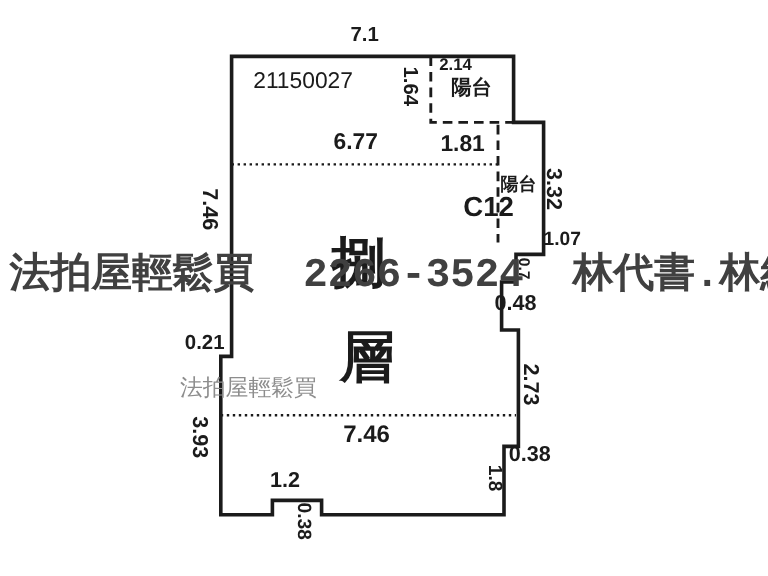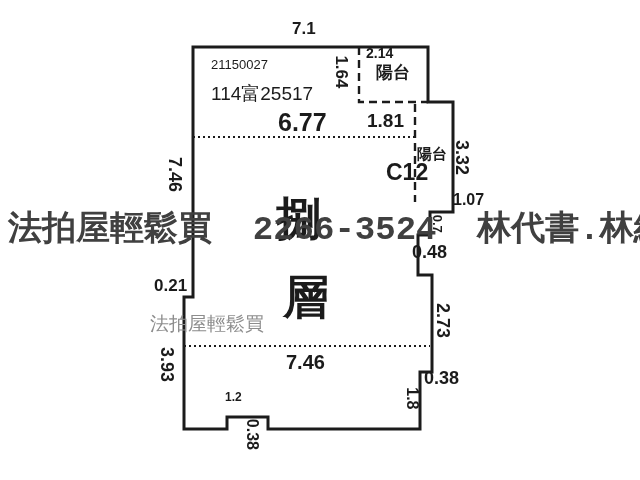--- a/index.html
+++ b/index.html
@@ -8,37 +8,37 @@
     font-family:"Liberation Sans","DejaVu Sans",sans-serif;
   }
   #plan-svg{position:absolute;left:0;top:0;z-index:1;}
   .lbl{
     position:absolute;z-index:2;color:#1b1b1b;font-weight:bold;
     white-space:nowrap;line-height:1.05;letter-spacing:0;
   }
   .vdim{transform:rotate(90deg);transform-origin:center;}
   
   .l-top-width   {left:292px;top:20px; font-size:17px;}
-  .l-case1       {left:211px;top:58px; font-size:13px;font-weight:500;}
+  .l-case1       {left:211px;top:58px; font-size:19px;font-weight:500;}
   .l-case2       {left:211px;top:84px; font-size:19px;font-weight:500;}
   .l-balc-top-w  {left:366px;top:46px; font-size:14px;}
   .l-balc-top    {left:376px;top:64px; font-size:17px;font-weight:600;}
-  .l-in-top-w    {left:278px;top:109px;font-size:25px;}
+  .l-in-top-w    {left:278px;top:109px;font-size:19px;}
   .l-balc-in-w   {left:367px;top:111px;font-size:19px;}
   .l-balc-right  {left:417px;top:146px;font-size:15px;font-weight:600;}
   .l-unit        {left:357px;top:160px;font-size:23px;font-weight:600;margin-left:29px;}
   .l-balc-r-w    {left:417px;top:192px;font-size:16px;margin-left:36px;}
   .l-step-048    {left:412px;top:243px;font-size:18px;}
   .l-floor-1     {left:276px;top:194px;font-size:46px;font-weight:600;}
   .l-floor-2     {left:283px;top:273px;font-size:46px;font-weight:600;}
   .l-jog-021     {left:154px;top:277px;font-size:17px;}
   .l-watermark   {left:150px;top:314px;font-size:19px;font-weight:500;color:#8d8d8d;}
   .l-in-bot-w    {left:286px;top:352px;font-size:20px;}
   .l-step-038r   {left:424px;top:369px;font-size:18px;}
-  .l-notch-12    {left:225px;top:391px;font-size:12px;}
+  .l-notch-12    {left:225px;top:391px;font-size:18px;}
   
   .l-balc-top-d  {left:325px;top:63px; font-size:17px;}
   .l-balc-r-h    {left:444px;top:148px;font-size:18px;}
   .l-left-up-h   {left:157px;top:165px;font-size:18px;}
   .l-step-07     {left:428px;top:217px;font-size:13px;}
   .l-right-lo-h  {left:425px;top:311px;font-size:18px;}
   .l-left-lo-h   {left:149px;top:355px;font-size:18px;}
   .l-right-bot-h {left:400px;top:390px;font-size:16px;}
   .l-notch-d     {left:236px;top:426px;font-size:16px;}
   
@@ -59,21 +59,20 @@
     <path d="M359,47 V102 H428" fill="none" stroke="#1b1b1b" stroke-width="2.4" stroke-dasharray="8,5"></path>
 
     <path d="M415,104 V202" fill="none" stroke="#1b1b1b" stroke-width="2.4" stroke-dasharray="8,5"></path>
 
     <path d="M193,137 H415" fill="none" stroke="#1b1b1b" stroke-width="2" stroke-dasharray="2,3"></path>
     <path d="M184,346 H430" fill="none" stroke="#1b1b1b" stroke-width="2" stroke-dasharray="2,3"></path>
   </svg>
 
   <span class="lbl l-top-width">7.1</span>
   <span class="lbl l-case1">21150027</span>
-  <span class="lbl l-case2">114富25517</span>
 
   <span class="lbl l-balc-top-w">2.14</span>
   <span class="lbl l-balc-top">陽台</span>
   <span class="lbl vdim l-balc-top-d">1.64</span>
   <span class="lbl l-in-top-w">6.77</span>
   <span class="lbl l-balc-in-w">1.81</span>
 
   <span class="lbl l-balc-right">陽台</span>
   <span class="lbl vdim l-balc-r-h">3.32</span>
   <span class="lbl l-balc-r-w">1.07</span>

